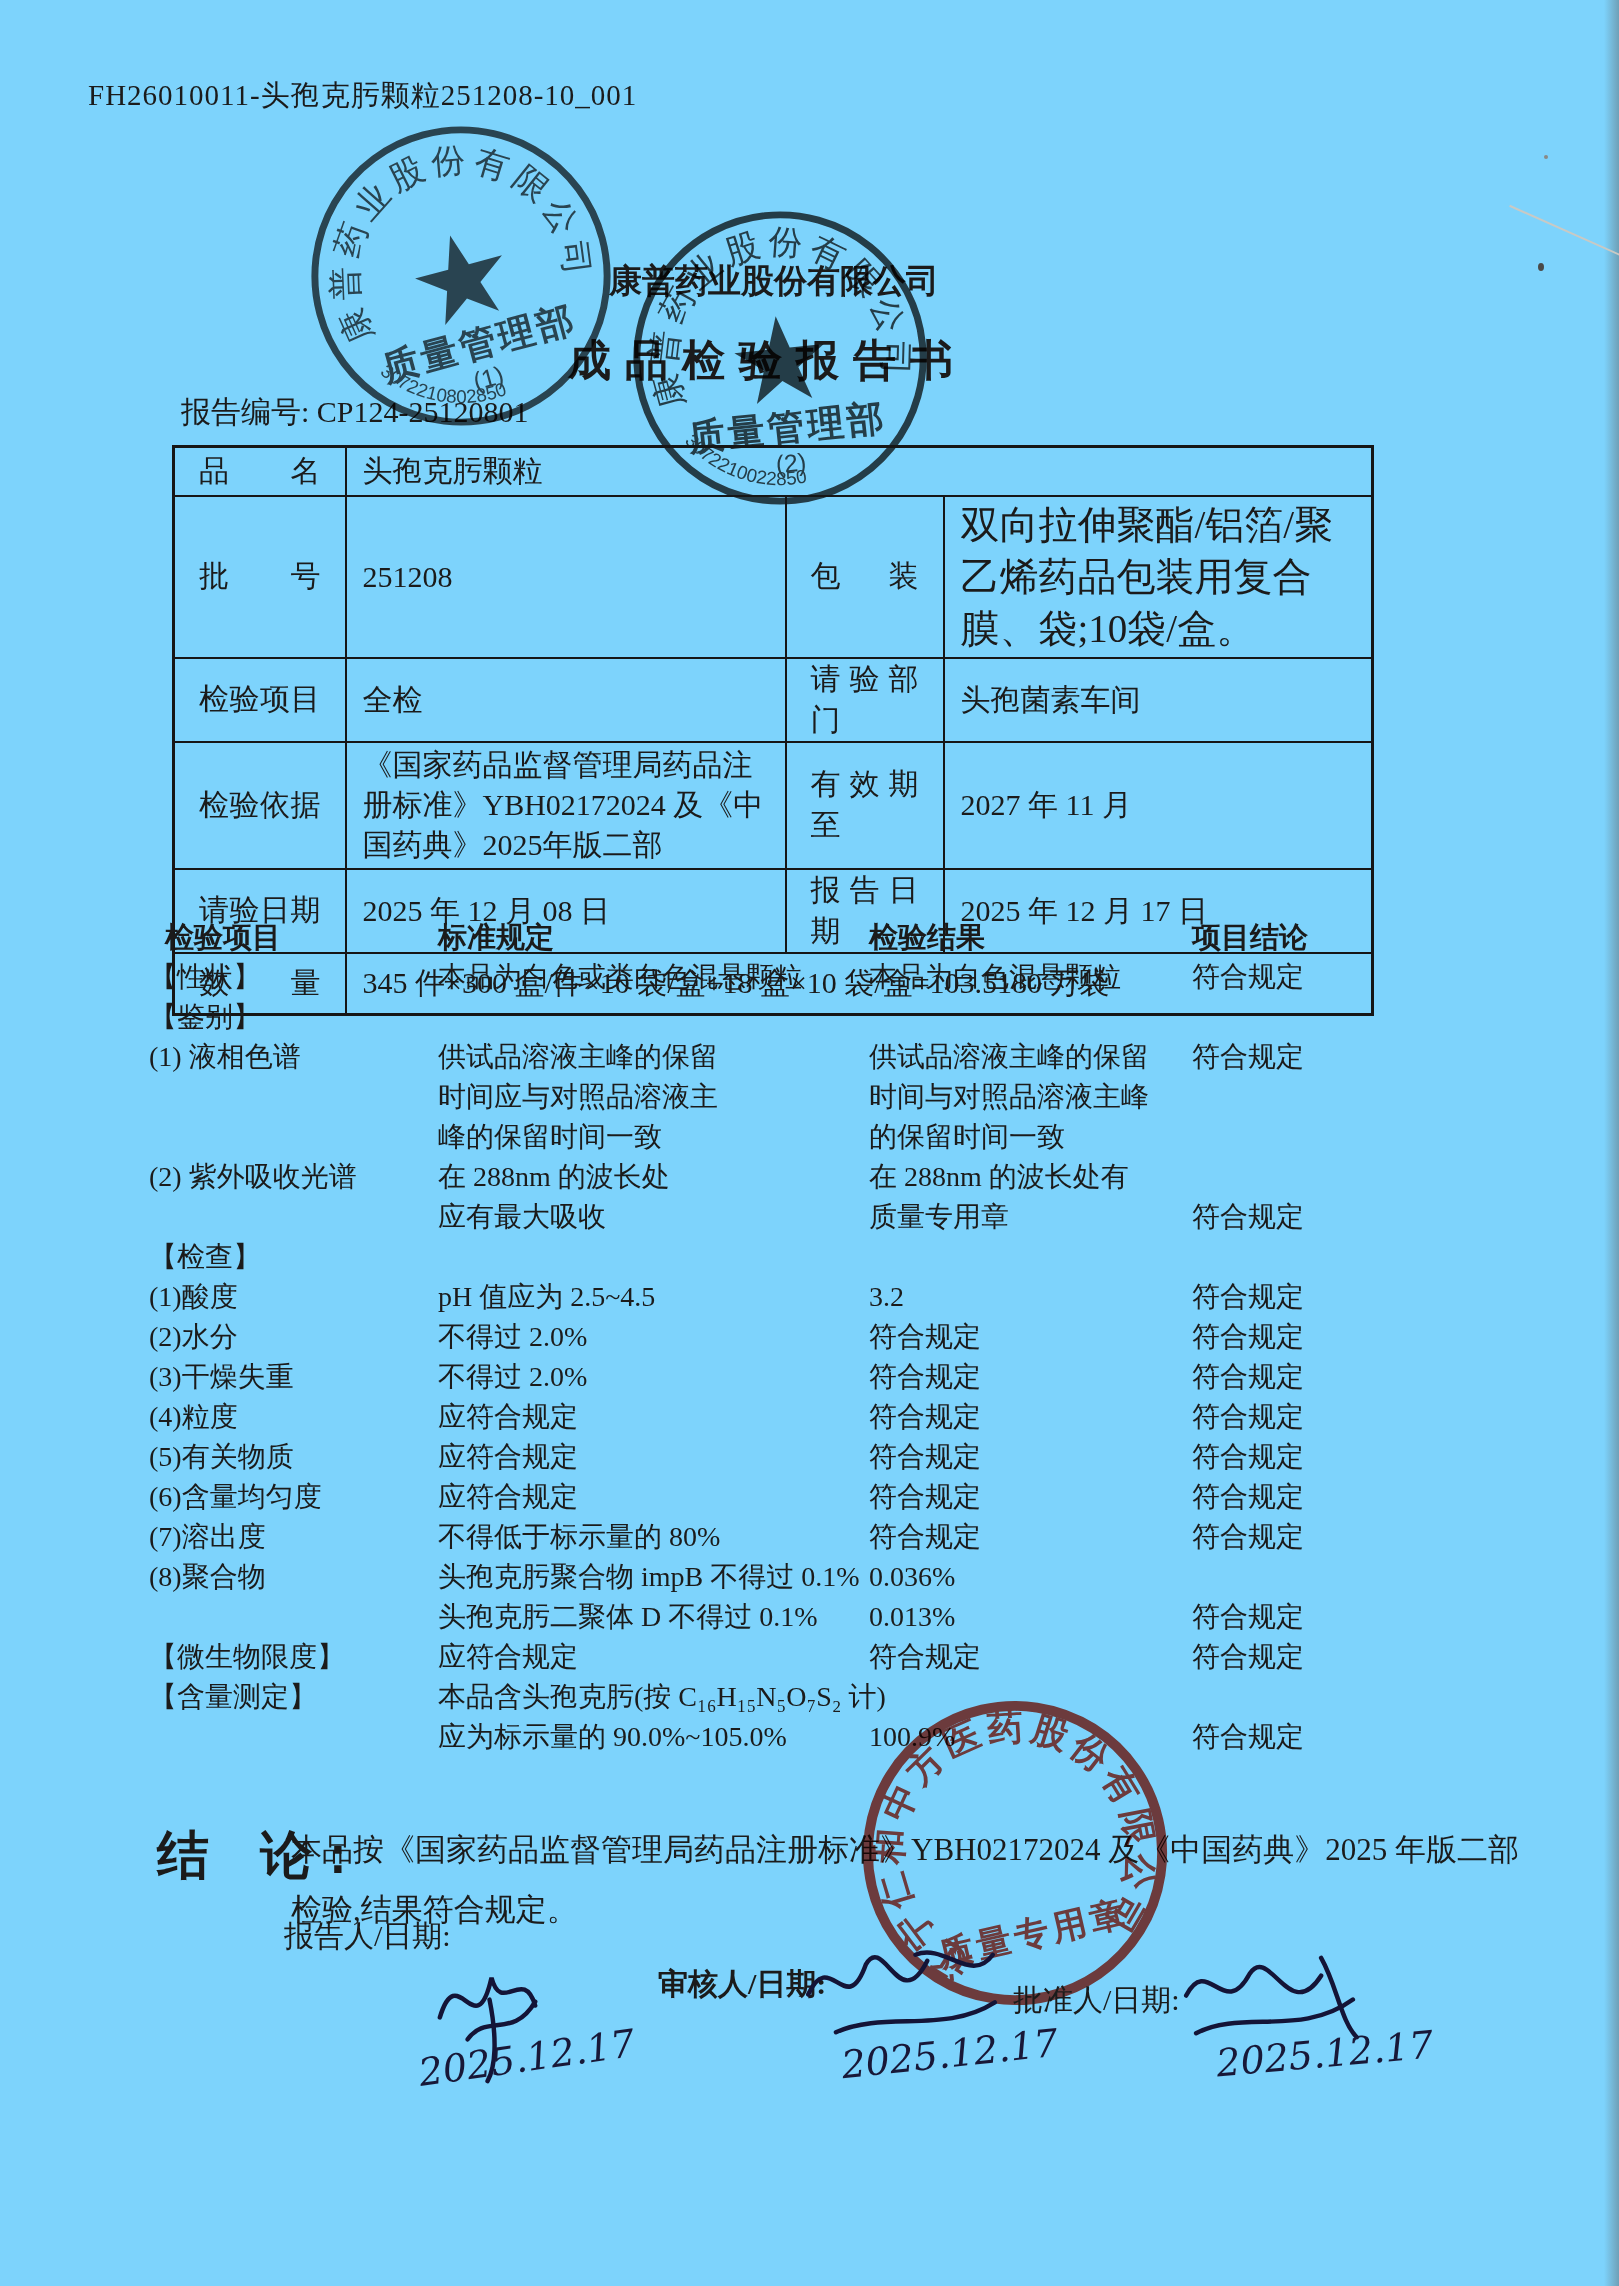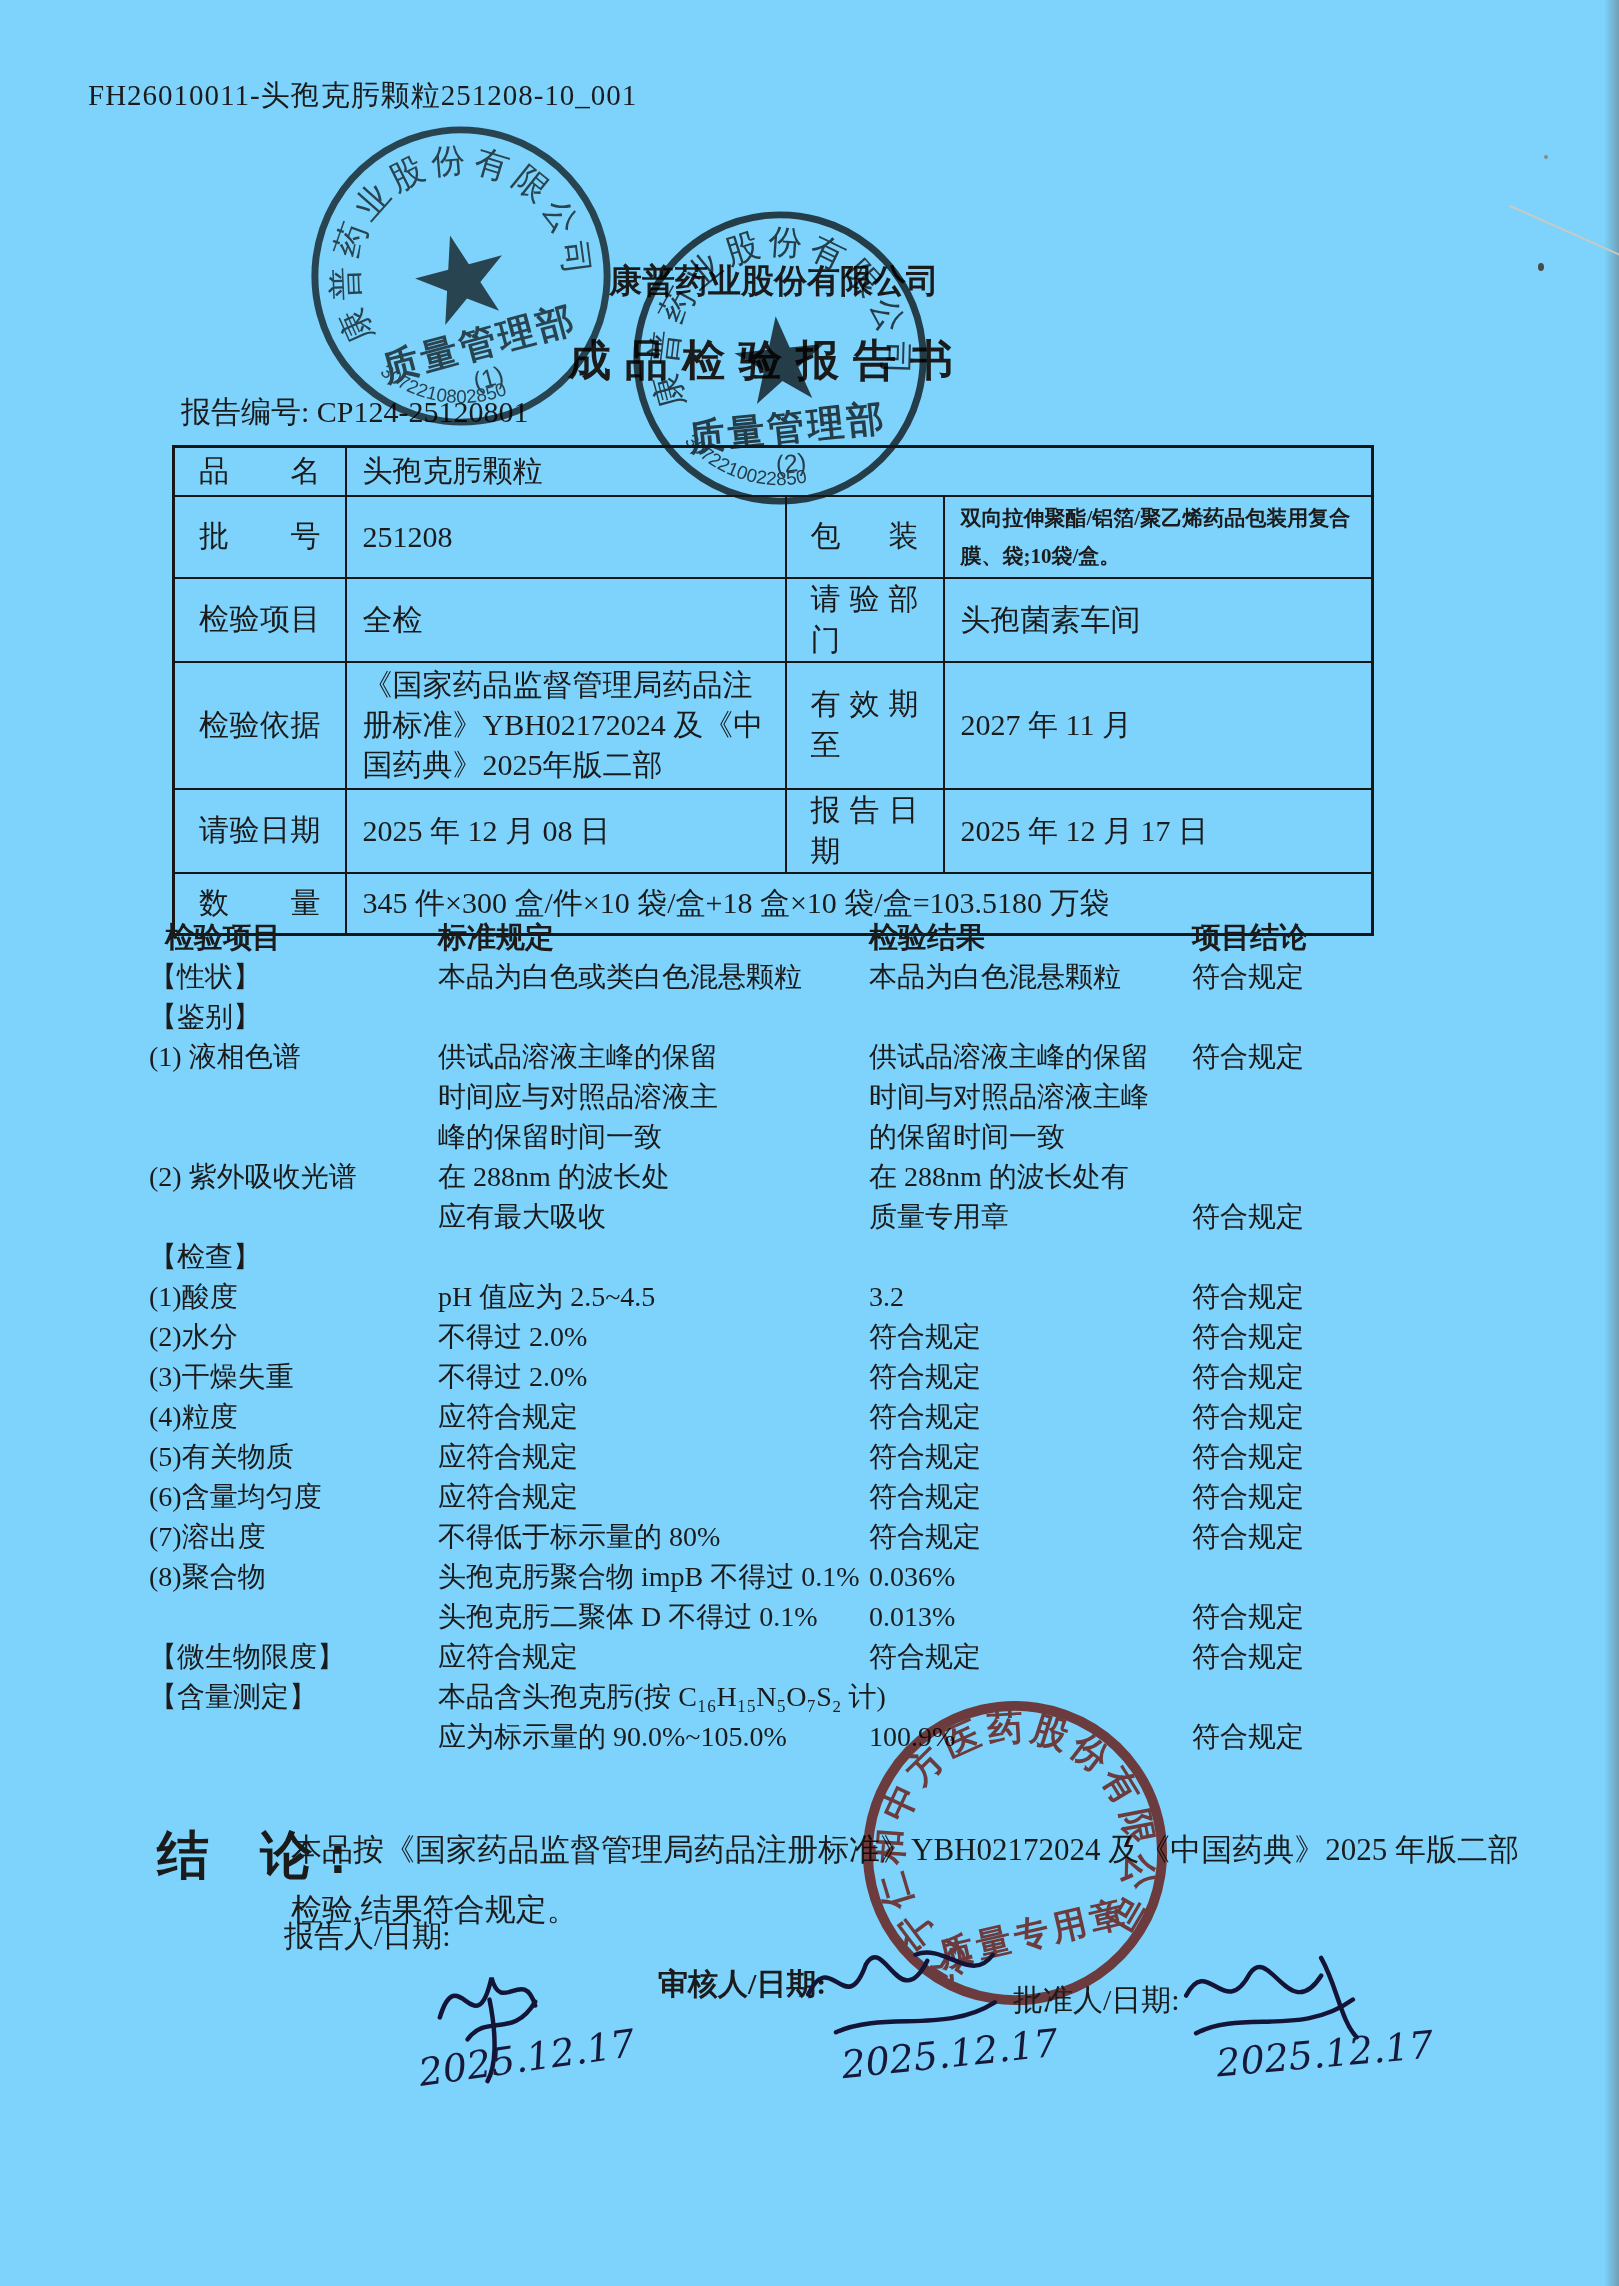--- a/index.html
+++ b/index.html
@@ -118,21 +118,21 @@
       </colgroup>
     <tbody>
         <tr class="r1">
       <td class="lab">品名</td>
       <td class="val" colspan="3">头孢克肟颗粒</td>
     </tr>
     <tr class="r3">
       <td class="lab">批号</td>
       <td class="val">251208</td>
       <td class="lab">包装</td>
-      <td class="val" style="font-size:21px;line-height:38px;font-weight:bold;">双向拉伸聚酯/铝箔/聚乙烯药品包装用复合膜、袋;10袋/盒。</td>
+      <td class="val" style="font-size:39px;line-height:52px;">双向拉伸聚酯/铝箔/聚乙烯药品包装用复合膜、袋;10袋/盒。</td>
     </tr>
     <tr class="r4">
       <td class="lab">检验项目</td>
       <td class="val">全检</td>
       <td class="lab">请验部门</td>
       <td class="val">头孢菌素车间</td>
     </tr>
     <tr class="r5">
       <td class="lab">检验依据</td>
       <td class="val">《国家药品监督管理局药品注册标准》YBH02172024 及《中国药典》2025年版二部</td>

